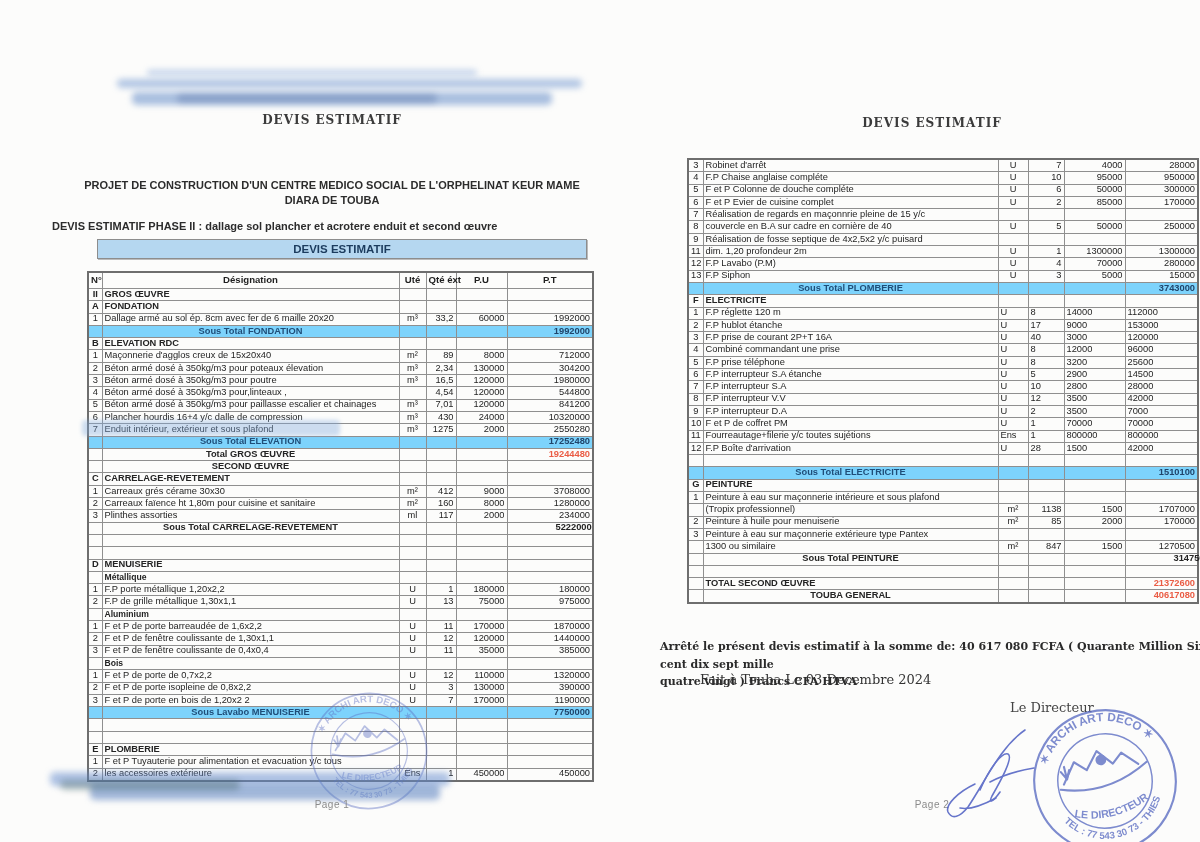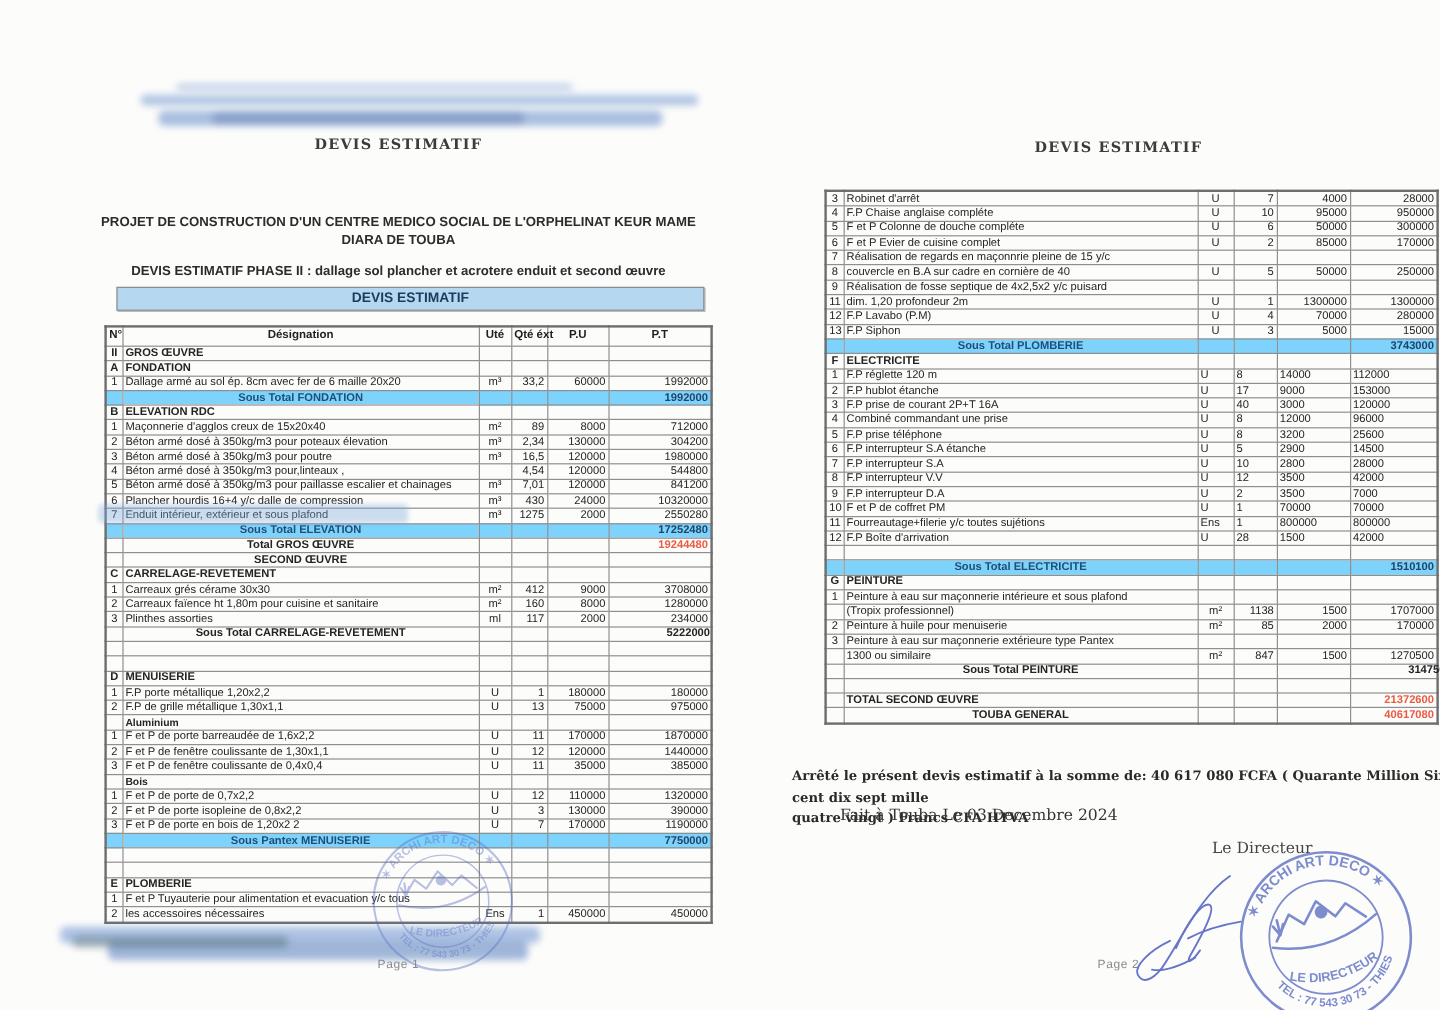--- a/index.html
+++ b/index.html
@@ -19,21 +19,21 @@
     font-family:"DejaVu Serif", serif;font-weight:bold;
     font-size:12px;letter-spacing:1px;color:#3b3b3b;
   }
   #page1 .doc-title{top:113px;}
   #page2 .doc-title{top:116px;}
   .project-title{
     position:absolute;top:178px;left:20px;right:20px;text-align:center;
     font-weight:bold;font-size:11px;line-height:1.35;color:#2c2c2c;
   }
   .phase-title{
-    position:absolute;top:220px;left:20px;right:20px;text-align:center;
+    position:absolute;top:220px;left:20px;right:20px;text-align:left;
     font-weight:bold;font-size:11px;color:#2c2c2c;
   }
   .banner{
     position:absolute;top:239px;left:65px;width:488px;height:18px;
     background:#b5d7f0;border:1.5px solid #8d8d8d;
     text-align:center;font-weight:bold;font-size:11.5px;color:#1c3c5e;
     line-height:18px;box-shadow:1px 1px 0 #bbb;
   }
 
   
@@ -326,20 +326,28 @@
           <td class="c-pt"></td>
         </tr>
         <tr class="r-sec">
           <td class="c-no">D</td>
           <td class="c-des">MENUISERIE</td>
           <td class="c-u"></td>
           <td class="c-q"></td>
           <td class="c-pu"></td>
           <td class="c-pt"></td>
         </tr>
+        <tr class="r-head">
+          <td class="c-no"></td>
+          <td class="c-des">Métallique</td>
+          <td class="c-u"></td>
+          <td class="c-q"></td>
+          <td class="c-pu"></td>
+          <td class="c-pt"></td>
+        </tr>
         <tr class="r-item">
           <td class="c-no">1</td>
           <td class="c-des">F.P porte métallique 1,20x2,2</td>
           <td class="c-u">U</td>
           <td class="c-q">1</td>
           <td class="c-pu">180000</td>
           <td class="c-pt">180000</td>
         </tr>
         <tr class="r-item">
           <td class="c-no">2</td>
@@ -408,21 +416,21 @@
         <tr class="r-item">
           <td class="c-no">3</td>
           <td class="c-des">F et P de porte en bois de 1,20x2 2</td>
           <td class="c-u">U</td>
           <td class="c-q">7</td>
           <td class="c-pu">170000</td>
           <td class="c-pt">1190000</td>
         </tr>
         <tr class="r-sub">
           <td class="c-no"></td>
-          <td class="c-des">Sous Pantex MENUISERIE</td>
+          <td class="c-des">Sous Lavabo MENUISERIE</td>
           <td class="c-u"></td>
           <td class="c-q"></td>
           <td class="c-pu"></td>
           <td class="c-pt">7750000</td>
         </tr>
         <tr class="r-blank">
           <td class="c-no"></td>
           <td class="c-des"></td>
           <td class="c-u"></td>
           <td class="c-q"></td>
@@ -448,21 +456,21 @@
         <tr class="r-item">
           <td class="c-no">1</td>
           <td class="c-des">F et P Tuyauterie pour alimentation et evacuation y/c tous</td>
           <td class="c-u"></td>
           <td class="c-q"></td>
           <td class="c-pu"></td>
           <td class="c-pt"></td>
         </tr>
         <tr class="r-item">
           <td class="c-no">2</td>
-          <td class="c-des">les accessoires nécessaires</td>
+          <td class="c-des">les accessoires extérieure</td>
           <td class="c-u">Ens</td>
           <td class="c-q">1</td>
           <td class="c-pu">450000</td>
           <td class="c-pt">450000</td>
         </tr>
       </tbody>
   </table>
 
   <div class="smudge" id="smudge-row6"></div>
 

